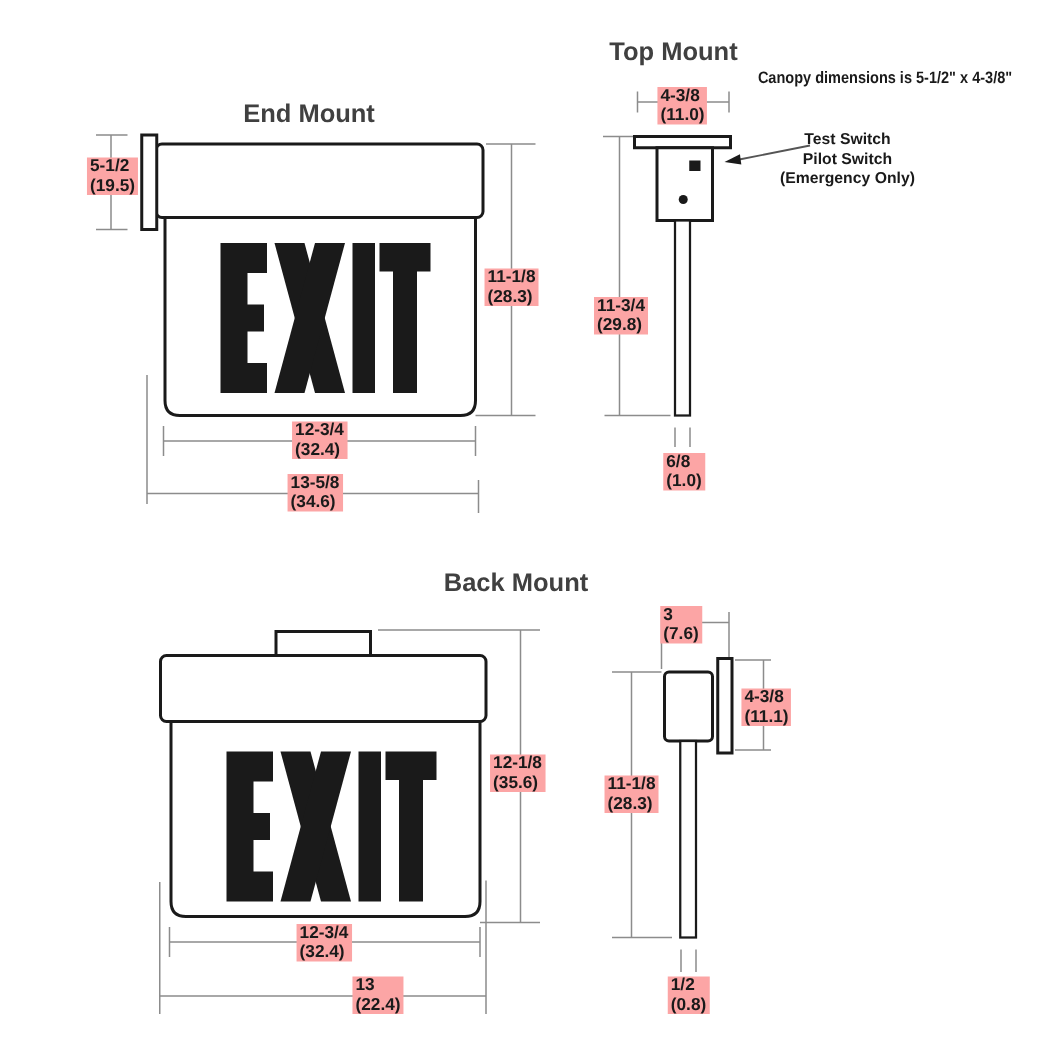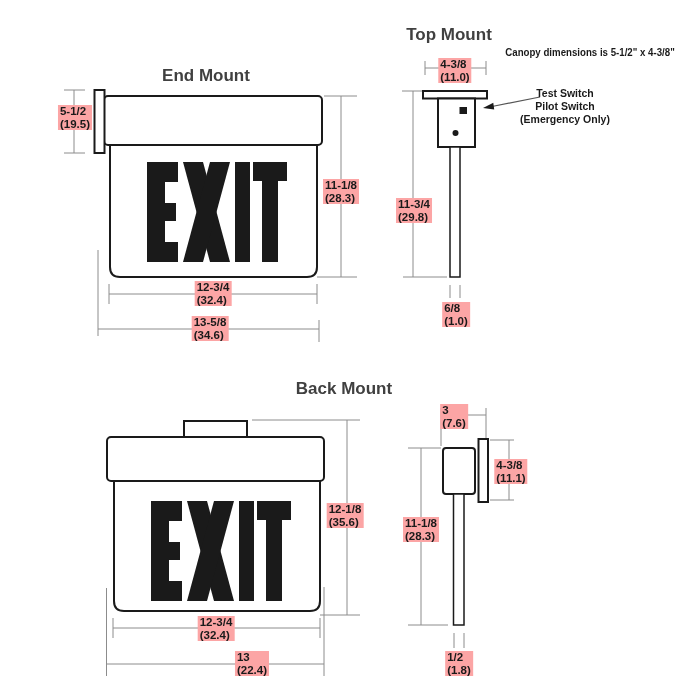--- a/index.html
+++ b/index.html
@@ -167,16 +167,16 @@
   <div class="lbl" style="left:511px; top:459px;">
     <span>4-3/8</span>
     <span>(11.1)</span>
   </div>
   <div class="lbl" style="left:421px; top:517px;">
     <span>11-1/8</span>
     <span>(28.3)</span>
   </div>
   <div class="lbl" style="left:459px; top:651px;">
     <span>1/2</span>
-    <span>(1.8)</span>
+    <span>(0.8)</span>
   </div>
 
 </div>
 
 </body></html>

